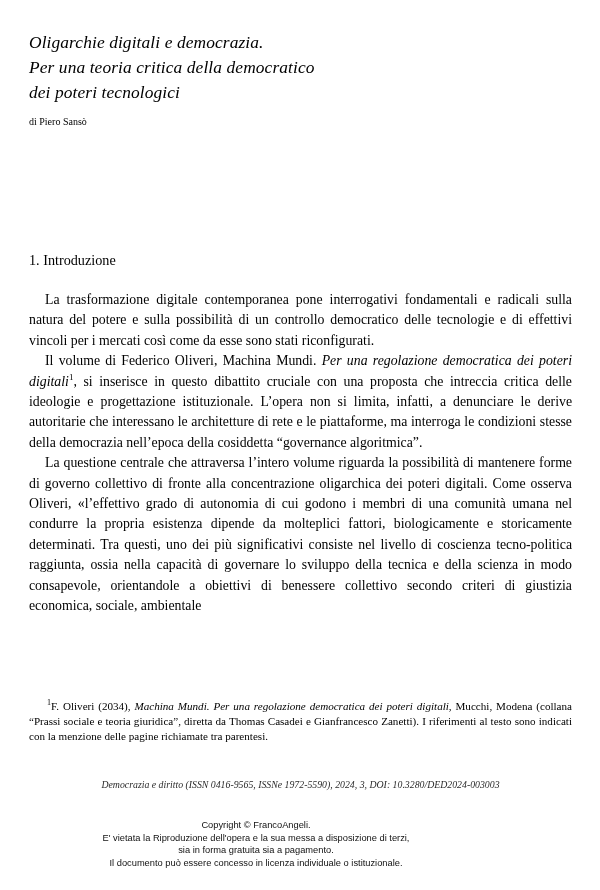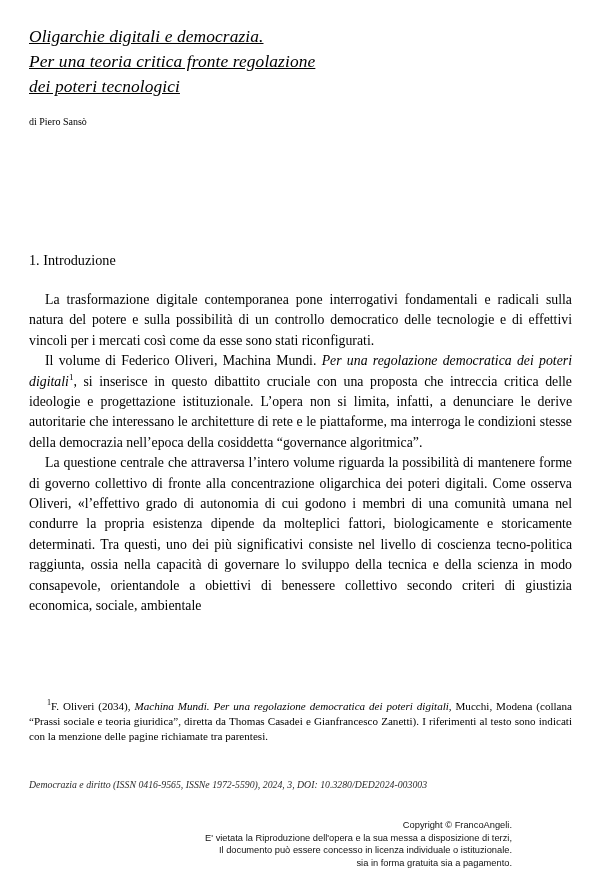--- a/index.html
+++ b/index.html
@@ -22,23 +22,22 @@
     left: 0;
     top: 0;
     width: 600px;
     height: 890px;
   }
 
   
   .title-block {
     position: absolute;
     left: 29px;
-    top: 24px;
+    top: 30px;
     width: 520px;
-    text-decoration: underline;
   }
   .title-line {
     font-style: italic;
     font-size: 17.4px;
     line-height: 25.2px;
     letter-spacing: 0.1px;
     white-space: nowrap;
   }
 
   
@@ -106,56 +105,57 @@
   
   .journal-line {
     position: absolute;
     left: 29px;
     top: 778px;
     width: 543px;
     font-size: 9.8px;
     line-height: 13px;
     font-style: italic;
     color: #2b2b2b;
+    text-align: center;
   }
 
   
   .page-number {
     position: absolute;
     left: 0;
     top: 812px;
     width: 600px;
     text-align: center;
     font-size: 11.5px;
     font-style: italic;
     line-height: 14px;
   }
 
   
   .copyright-block {
     position: absolute;
     left: 0;
     top: 819px;
     width: 512px;
-    text-align: right;
+    text-align: center;
     font-family: "Liberation Sans", "DejaVu Sans", sans-serif;
     font-size: 9.3px;
     line-height: 12.6px;
     color: #111111;
   }
   .copyright-line { display: block; white-space: nowrap; }
 </style>
 </head>
 <body>
 
 <div class="page">
 
   <div class="title-block">
     <div class="title-line">Oligarchie digitali e democrazia.</div>
-    <div class="title-line">Per una teoria critica fronte regolazione</div>
+    <div class="title-line">Per una teoria critica della democratico</div>
     <div class="title-line">dei poteri tecnologici</div>
   </div>
 
   <div class="author">di Piero Sansò</div>
 
   <div class="section-heading">1. Introduzione</div>
 
   <div class="body-text">
     <p class="para"><span>La trasformazione digitale contemporanea pone interrogativi fondamentali e radicali sulla natura del potere e sulla possibilità di un controllo democratico delle tecnologie e di effettivi vincoli per i mercati così come da esse sono stati riconfigurati.</span></p>
     <p class="para"><span>Il volume di Federico Oliveri, Machina Mundi. </span><i>Per una regolazione democratica dei poteri digitali</i><sup class="fn-ref">1</sup><span>, si inserisce in questo dibattito cruciale con una proposta che intreccia critica delle ideologie e progettazione istituzionale. L’opera non si limita, infatti, a denunciare le derive autoritarie che interessano le architetture di rete e le piattaforme, ma interroga le condizioni stesse della democrazia nell’epoca della cosiddetta “governance algoritmica”.</span></p>
@@ -165,17 +165,17 @@
   <div class="footnote">
     <sup class="fn-num">1</sup><span><span>F. Oliveri (2034), </span><i>Machina Mundi. Per una regolazione democratica dei poteri digitali</i><span>, Mucchi, Modena (collana “Prassi sociale e teoria giuridica”, diretta da Thomas Casadei e Gianfrancesco Zanetti). I riferimenti al testo sono indicati con la menzione delle pagine richiamate tra parentesi.</span></span>
   </div>
 
   <div class="journal-line">Democrazia e diritto (ISSN 0416-9565, ISSNe 1972-5590), 2024, 3, DOI: 10.3280/DED2024-003003</div>
 
 
   <div class="copyright-block">
     <span class="copyright-line">Copyright © FrancoAngeli.</span>
     <span class="copyright-line">E' vietata la Riproduzione dell'opera e la sua messa a disposizione di terzi,</span>
+    <span class="copyright-line">sia in forma gratuita sia a pagamento.</span>
     <span class="copyright-line">Il documento può essere concesso in licenza individuale o istituzionale.</span>
-    <span class="copyright-line">sia in forma gratuita sia a pagamento.</span>
   </div>
 
 </div>
 
 </body></html>

